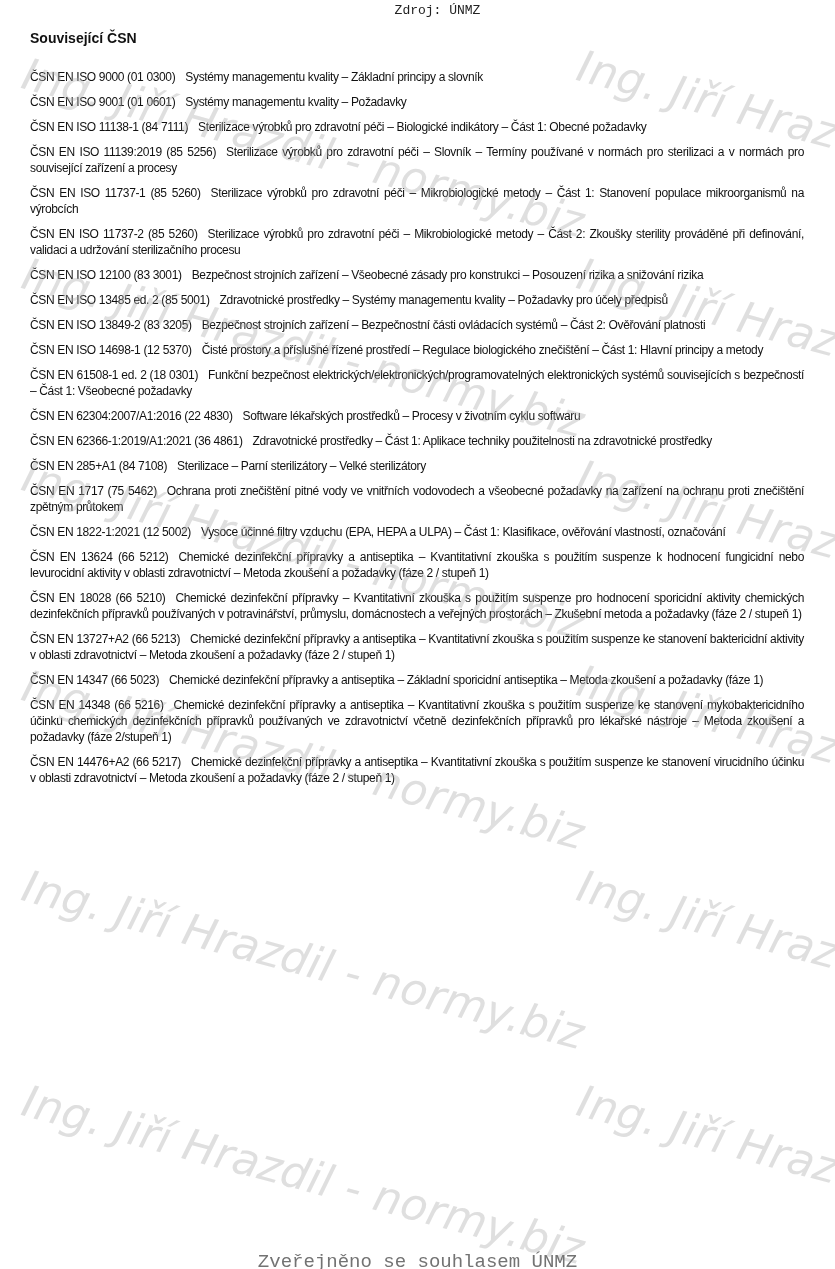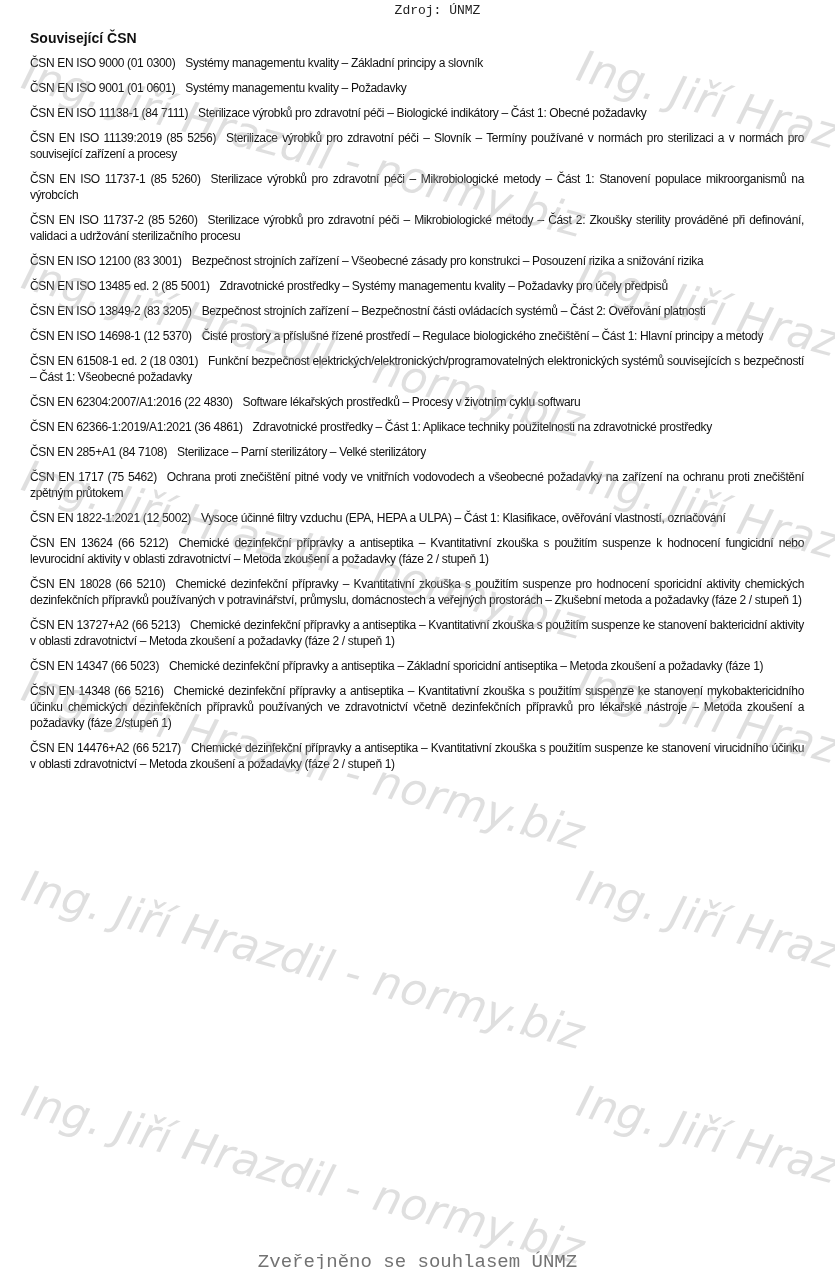--- a/index.html
+++ b/index.html
@@ -1,20 +1,20 @@
 <!DOCTYPE html>
 <html><head>
 <meta charset="utf-8">
 <style>
   html, body { margin:0; padding:0; background:#ffffff; }
   body { width:835px; height:1269px; position:relative; overflow:hidden; font-family:"Liberation Sans", sans-serif; color:#111; }
   .header { position:absolute; top:3px; left:0; width:835px; text-align:center; font-family:"Liberation Mono", monospace; font-size:13px; color:#222;padding-left:20px; }
   .footer { position:absolute; top:1251px; left:0; width:835px; text-align:center; font-family:"Liberation Mono", monospace; font-size:19px; color:#737373; }
   .content { position:absolute; top:30px; left:30px; width:774px; }
-  .section-title { font-weight:bold; font-size:14px; line-height:16px; margin:0 0 9px 0; }
+  .section-title { font-weight:bold; font-size:14px; line-height:16px; margin:0 0 23px 0; }
   .entry { font-size:12px; line-height:16px; text-align:justify; margin:0 0 9px 0; letter-spacing:-0.35px; word-spacing:0px; }
   .entry .code { white-space:pre; }
   .entry .gap { display:inline-block; width:10px; }
   .wm { position:absolute; font-family:"DejaVu Sans", sans-serif; font-style:italic; color:rgba(170,170,170,0.38); white-space:nowrap; transform-origin:left top; pointer-events:none; }
   .wm1 { font-size:44px; transform:rotate(15deg); }
 </style>
 </head>
 <body>
 
 <div class="header">Zdroj: ÚNMZ</div>

